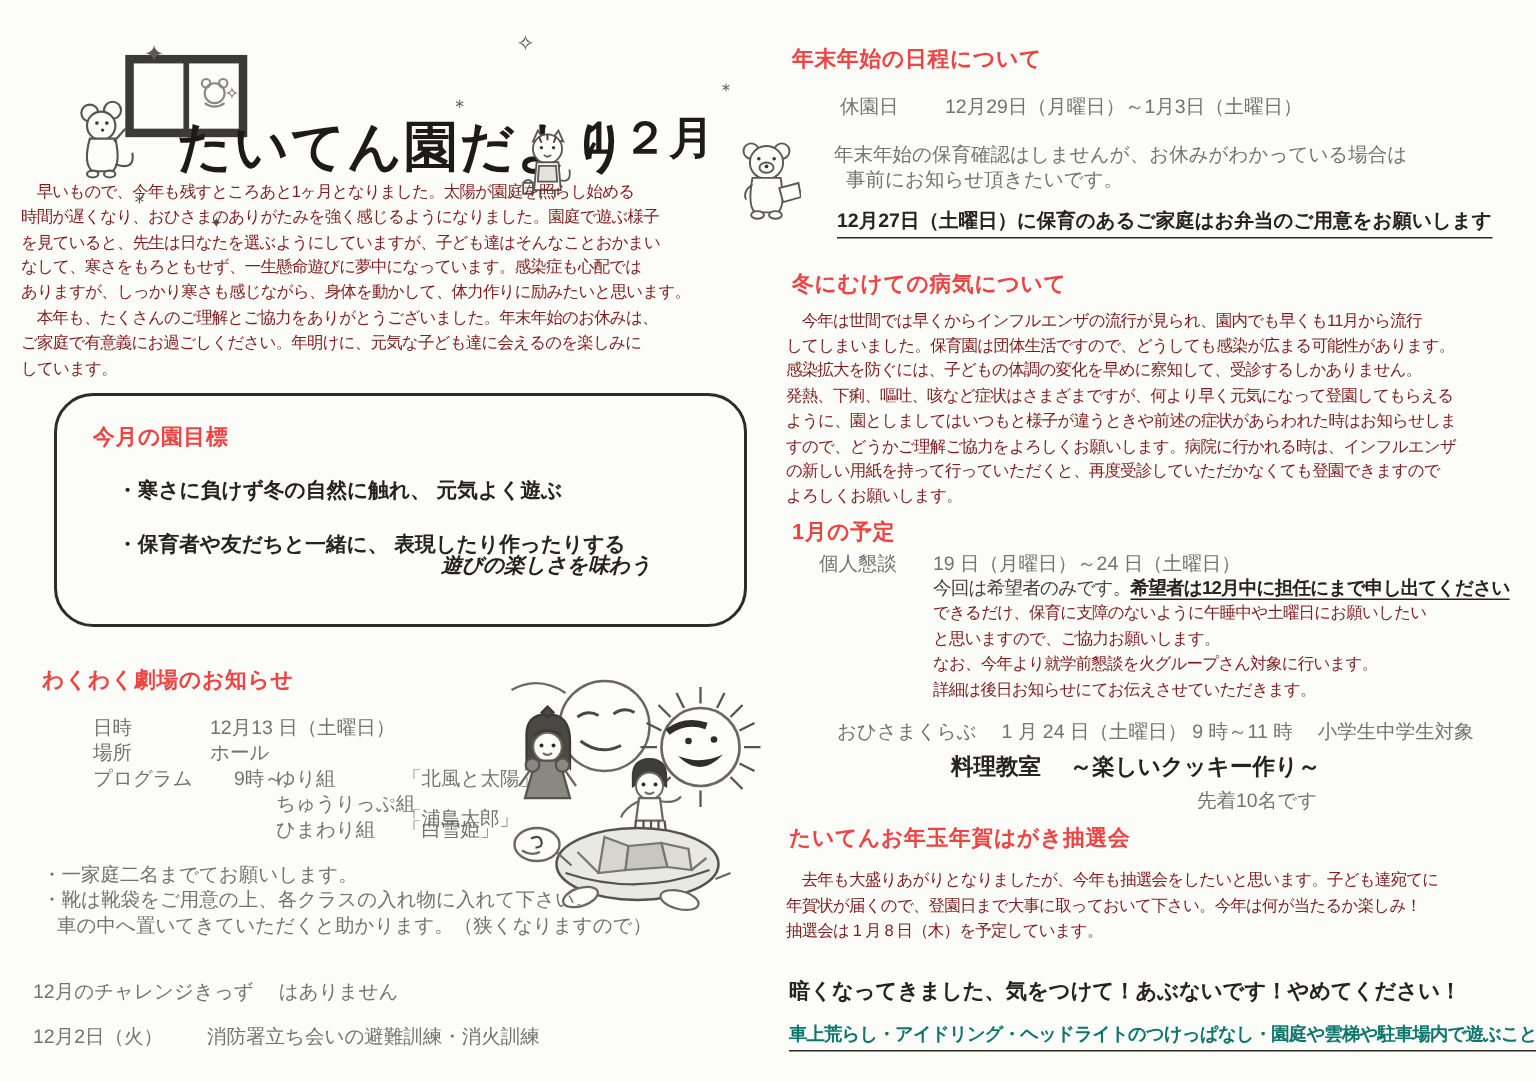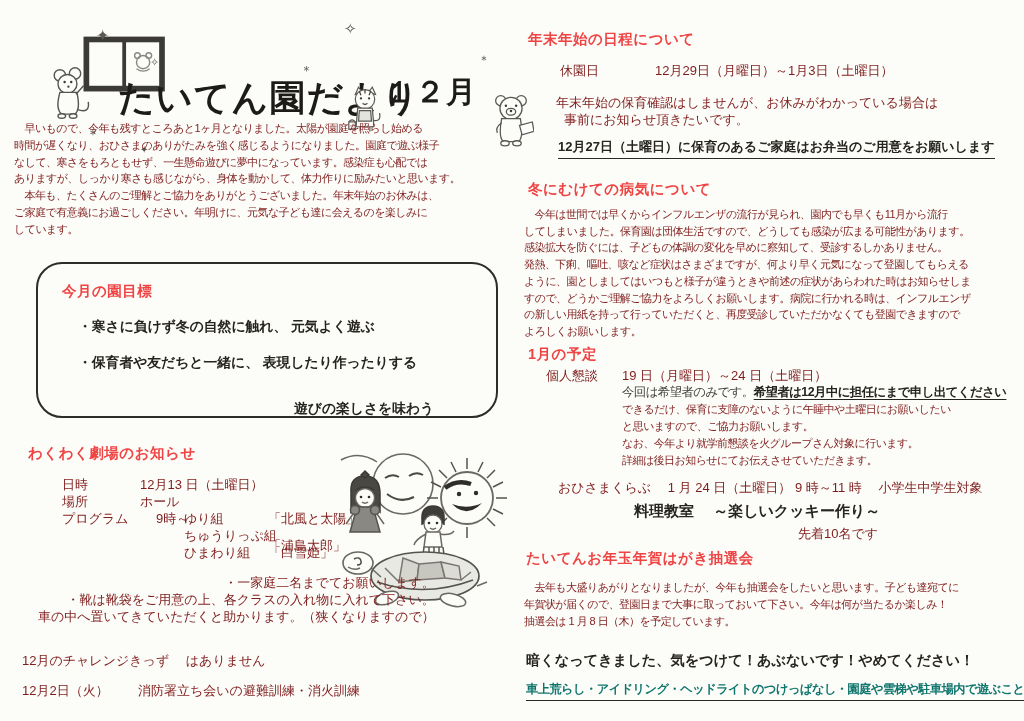--- a/index.html
+++ b/index.html
@@ -2,21 +2,21 @@
 <html><head>
 <meta charset="utf-8">
 <style>
   html,body{margin:0;padding:0;}
   body{
     width:1024px;height:721px;position:relative;overflow:hidden;
     background:#fcfcf8;color:#3d3b37;
     font-family:"Liberation Sans","DejaVu Sans",sans-serif;
   }
   .abs{position:absolute;white-space:nowrap;}
-  .t{font-size:13px;color:#7f1d1d;text-align:right;}
+  .t{font-size:13px;color:#737373;}
   .body-line{font-size:11px;letter-spacing:-0.55px;color:#7f1d1d;}
   .head{font-size:14.5px;font-weight:bold;color:#ef4444;letter-spacing:0.5px;}
   .bold{font-weight:bold;color:#26241f;}
   .title{font-weight:bold;color:#1d1b18;letter-spacing:1px;}
   .ubar{border-bottom:1.6px solid #2a2824;padding-bottom:2px;}
   .uline{text-decoration:underline;text-underline-offset:3px;}
   .sparkle{color:#5c5a55;}
   .goalbox{
     border:2.6px solid #2e2c28;border-radius:26px;background:transparent;
   }
@@ -89,32 +89,33 @@
 <span class="abs sparkle" style="left:150px;top:56px;font-size:11px;">✧</span>
 <span class="abs sparkle" style="left:86px;top:126px;font-size:14px;">＊</span>
 <span class="abs sparkle" style="left:140px;top:144px;font-size:10px;">✦</span>
 <span class="abs sparkle" style="left:300px;top:62px;font-size:13px;">＊</span>
 <span class="abs sparkle" style="left:344px;top:20px;font-size:15px;">✧</span>
 <span class="abs sparkle" style="left:478px;top:52px;font-size:12px;">＊</span>
 
 <div class="abs" style="left:14px;top:120px;line-height:16.8px;">
   <div class="body-line">　早いもので、今年も残すところあと1ヶ月となりました。太陽が園庭を照らし始める</div>
   <div class="body-line">時間が遅くなり、おひさまのありがたみを強く感じるようになりました。園庭で遊ぶ様子</div>
+  <div class="body-line">を見ていると、先生は日なたを選ぶようにしていますが、子ども達はそんなことおかまい</div>
   <div class="body-line">なして、寒さをもろともせず、一生懸命遊びに夢中になっています。感染症も心配では</div>
   <div class="body-line">ありますが、しっかり寒さも感じながら、身体を動かして、体力作りに励みたいと思います。</div>
   <div class="body-line">　本年も、たくさんのご理解とご協力をありがとうございました。年末年始のお休みは、</div>
   <div class="body-line">ご家庭で有意義にお過ごしください。年明けに、元気な子ども達に会えるのを楽しみに</div>
   <div class="body-line">しています。</div>
 </div>
 
 <div class="abs goalbox" style="left:36px;top:262px;width:458px;height:152px;">
   <div class="abs head" style="left:24px;top:18px;">今月の園目標</div>
   <div class="abs bold" style="left:40px;top:54px;font-size:13.8px;">・寒さに負けず冬の自然に触れ、 元気よく遊ぶ</div>
   <div class="abs bold" style="left:40px;top:90px;font-size:13.8px;">・保育者や友だちと一緒に、 表現したり作ったりする</div>
-  <div class="abs bold" style="left:256px;top:136px;font-size:13.8px;">遊びの楽しさを味わう</div>
+  <div class="abs bold" style="left:256px;top:104px;font-size:13.8px;font-style:italic;">遊びの楽しさを味わう</div>
 </div>
 
 <div class="abs head" style="left:28px;top:444px;">わくわく劇場のお知らせ</div>
 
 <div class="abs t" style="left:62px;top:476px;">日時</div>
 <div class="abs t" style="left:140px;top:476px;">12月13 日（土曜日）</div>
 <div class="abs t" style="left:62px;top:493px;">場所</div>
 <div class="abs t" style="left:140px;top:493px;">ホール</div>
 <div class="abs t" style="left:62px;top:510px;">プログラム</div>
 <div class="abs t" style="left:156px;top:510px;">9時～</div>
@@ -185,21 +186,21 @@
   <div class="t">・靴は靴袋をご用意の上、各クラスの入れ物に入れて下さい。</div>
   <div class="t" style="padding-left:10px;">車の中へ置いてきていただくと助かります。（狭くなりますので）</div>
 </div>
 
 <div class="abs t" style="left:22px;top:652px;">12月のチャレンジきっず　 はありません</div>
 <div class="abs t" style="left:22px;top:682px;">12月2日（火）</div>
 <div class="abs t" style="left:138px;top:682px;">消防署立ち会いの避難訓練・消火訓練</div>
 
 <div class="abs head" style="left:528px;top:30px;">年末年始の日程について</div>
 <div class="abs t" style="left:560px;top:62px;">休園日</div>
-<div class="abs t" style="left:630px;top:62px;margin-left:25px;">12月29日（月曜日）～1月3日（土曜日）</div>
+<div class="abs t" style="left:630px;top:62px;">12月29日（月曜日）～1月3日（土曜日）</div>
 <div class="abs t" style="left:556px;top:94px;">年末年始の保育確認はしませんが、お休みがわかっている場合は</div>
 <div class="abs t" style="left:564px;top:111px;">事前にお知らせ頂きたいです。</div>
 <div class="abs bold ubar" style="left:558px;top:138px;font-size:13px;">12月27日（土曜日）に保育のあるご家庭はお弁当のご用意をお願いします</div>
 
 <div class="abs head" style="left:528px;top:180px;">冬にむけての病気について</div>
 <div class="abs" style="left:524px;top:206px;line-height:16.7px;">
   <div class="body-line">　今年は世間では早くからインフルエンザの流行が見られ、園内でも早くも11月から流行</div>
   <div class="body-line">してしまいました。保育園は団体生活ですので、どうしても感染が広まる可能性があります。</div>
   <div class="body-line">感染拡大を防ぐには、子どもの体調の変化を早めに察知して、受診するしかありません。</div>
   <div class="body-line">発熱、下痢、嘔吐、咳など症状はさまざまですが、何より早く元気になって登園してもらえる</div>

